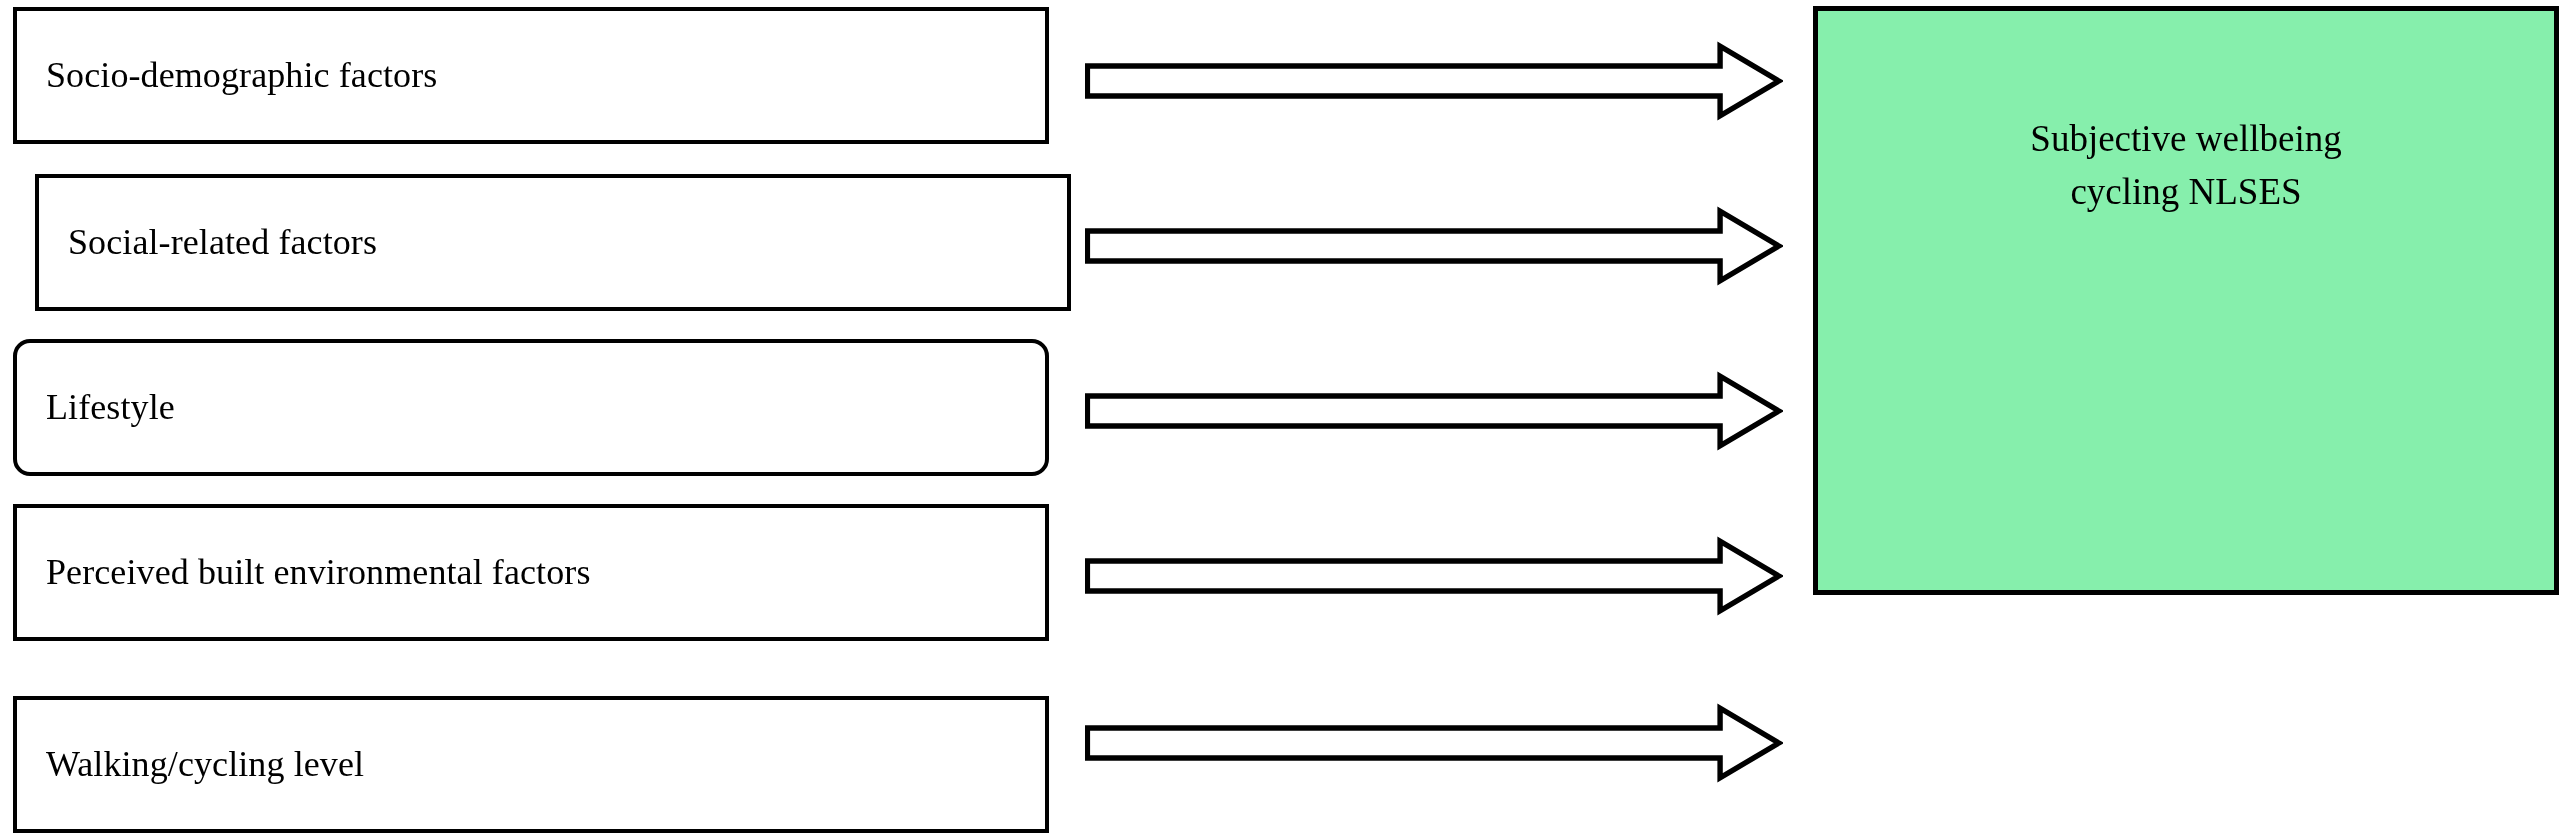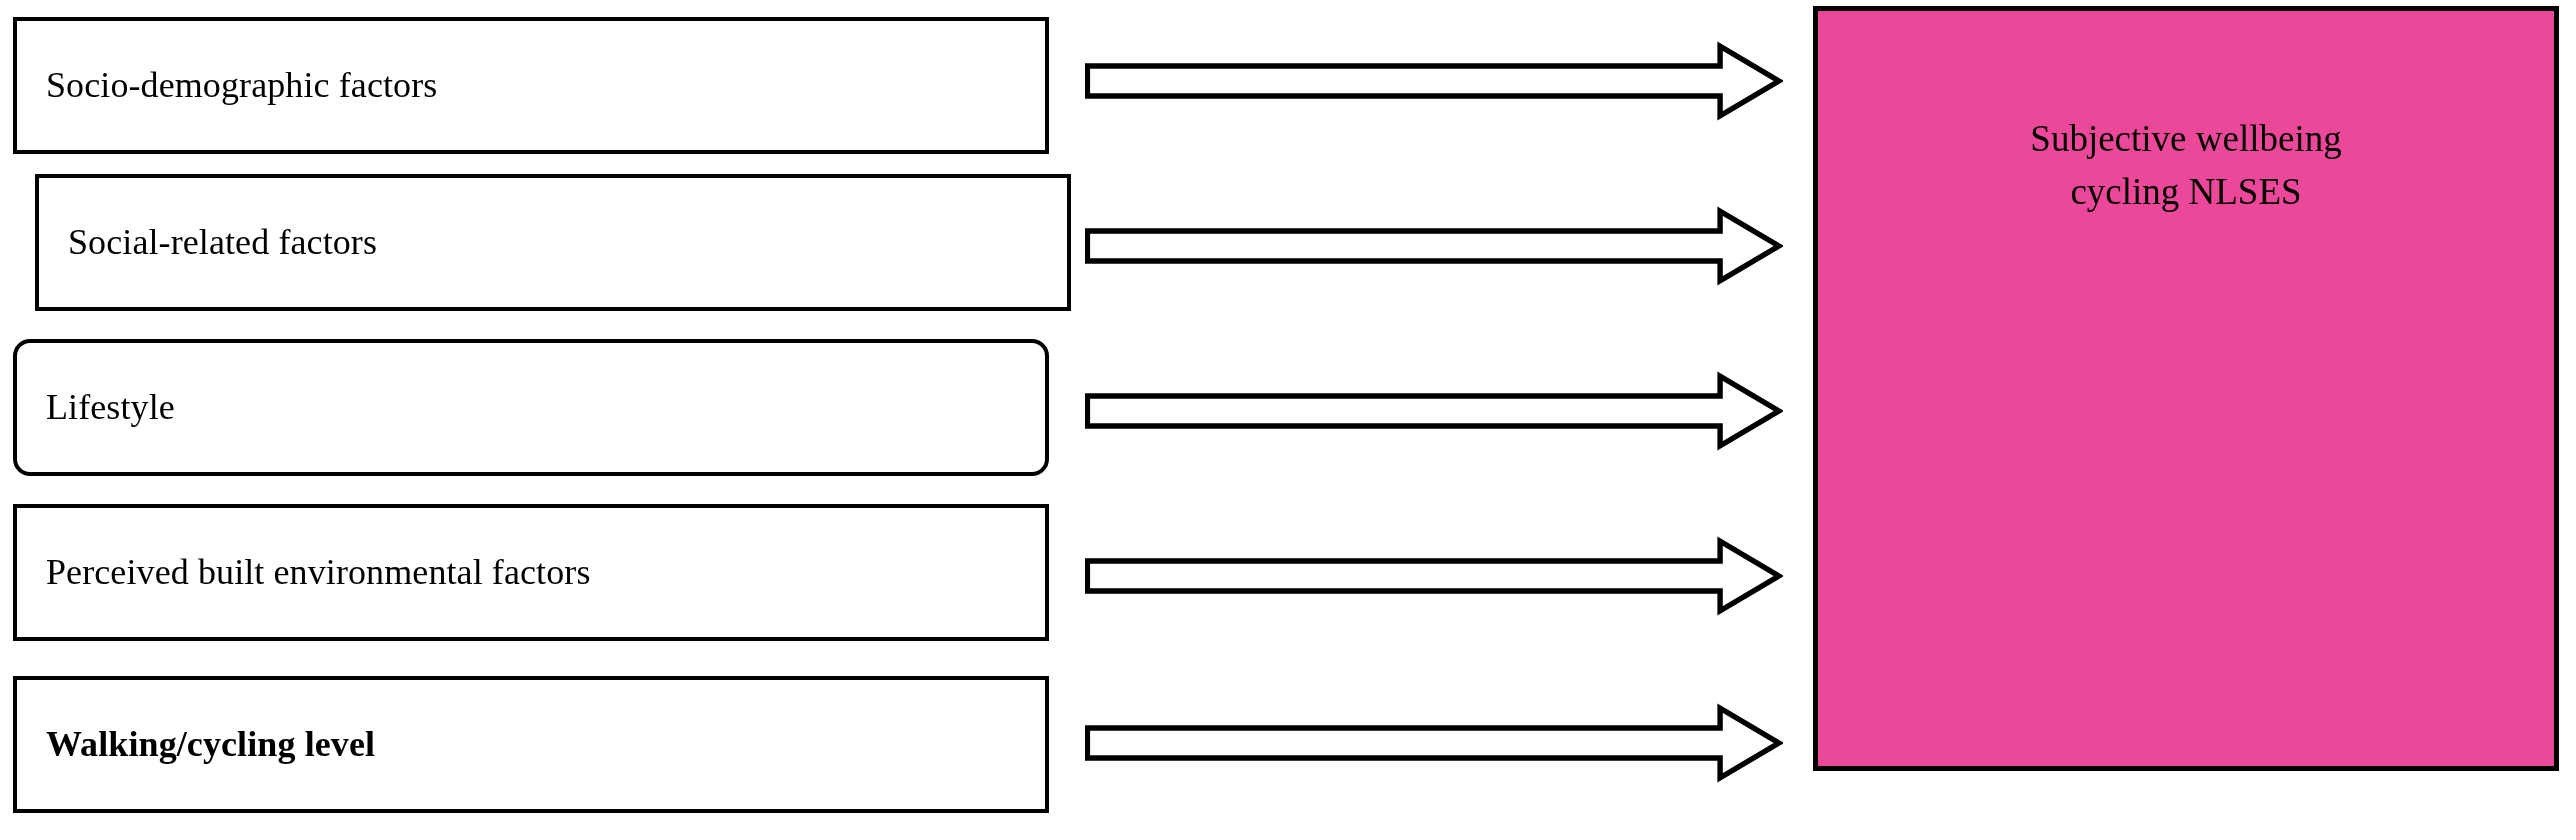--- a/index.html
+++ b/index.html
@@ -32,25 +32,25 @@
     align-items: center;
   }
   .factor-label {
     padding-left: 29px;
     font-size: 36px;
     line-height: 1.1;
     letter-spacing: 0.1px;
     white-space: nowrap;
   }
 
-  .box-1 { top: 17px; }
+  .box-1 { top: 7px; }
   .box-2 { top: 174px; margin-left: 22px; }
   .box-3 { top: 339px; border-radius: 17px; }
   .box-4 { top: 504px; }
-  .box-5 { top: 676px; font-weight: bold; }
+  .box-5 { top: 696px; }
 
   
   .arrow {
     position: absolute;
     left: 1085px;
     width: 698px;
     height: 84px;
   }
   .arrow svg {
     display: block;
@@ -62,24 +62,24 @@
   .arrow-3 { top: 369px; }
   .arrow-4 { top: 534px; }
   .arrow-5 { top: 701px; }
 
   
   #outcome-box {
     position: absolute;
     left: 1813px;
     top: 6px;
     width: 746px;
-    height: 765px;
+    height: 589px;
     box-sizing: border-box;
     border: 5.4px solid #000000;
-    background: #ec4899;
+    background: #86efac;
     display: flex;
     align-items: flex-start;
     justify-content: center;
   }
   #outcome-text {
     margin-top: 102px;
     width: 100%;
     text-align: center;
     font-size: 37px;
     line-height: 1.42;

